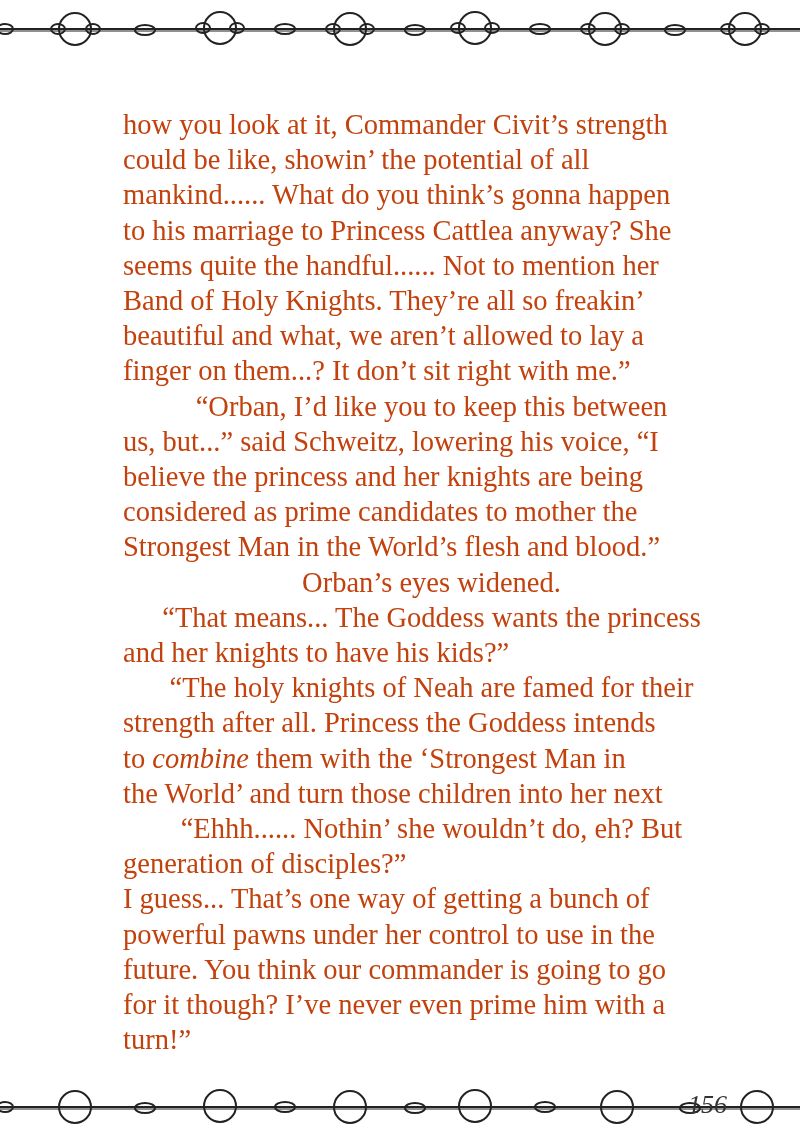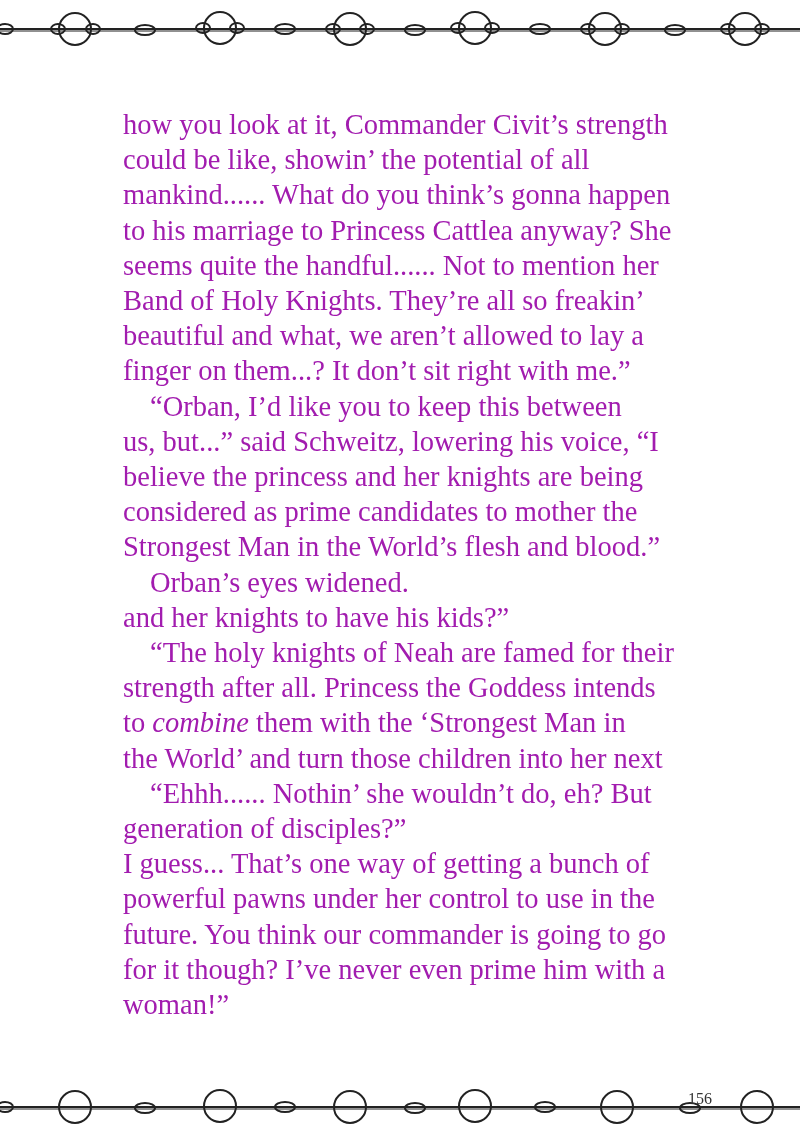--- a/index.html
+++ b/index.html
@@ -2,30 +2,31 @@
 <html><head>
 <meta charset="utf-8">
 <style>
   html, body { margin: 0; padding: 0; background: #ffffff; }
   body { width: 800px; height: 1139px; position: relative; overflow: hidden; }
   .chain { position: absolute; left: 0; width: 800px; height: 60px; }
   .chain.top { top: 0; }
   .chain.bottom { top: 1079px; }
   .page-number {
     position: absolute; left: 688px; top: 1090px;
-    font-family: "Liberation Serif", serif; font-size: 16px; color: #333;
+    font-family: "Liberation Serif", serif; font-size: 26px; color: #333;
     background: transparent;
+    font-style: italic;
   }
   .text-block {
     position: absolute; left: 123px; top: 107px; width: 590px;
     font-family: "Liberation Serif", serif;
-    font-size: 28.5px; line-height: 35.2px; color: #a21caf;
+    font-size: 28.5px; line-height: 35.2px; color: #c2410c;
   }
   .line { display: block; white-space: nowrap; }
-  .indent { padding-left: 27px; }
+  .indent { padding-left: 27px; text-align: center; }
   em { font-style: italic; margin-top: 20px; }
 </style>
 </head>
 <body>
 
 <svg class="chain top" viewBox="0 0 800 60" xmlns="http://www.w3.org/2000/svg">
   <g fill="none" stroke="#222" stroke-width="2">
     <line x1="0" y1="29" x2="800" y2="29"></line>
     <line x1="0" y1="31" x2="800" y2="31" stroke-width="1"></line>
     <circle cx="75" cy="29" r="16"></circle>
@@ -63,32 +64,33 @@
     <span class="line">seems quite the handful...... Not to mention her</span>
     <span class="line">Band of Holy Knights. They’re all so freakin’</span>
     <span class="line">beautiful and what, we aren’t allowed to lay a</span>
     <span class="line">finger on them...? It don’t sit right with me.”</span>
     <span class="line indent">“Orban, I’d like you to keep this between</span>
     <span class="line">us, but...” said Schweitz, lowering his voice, “I</span>
     <span class="line">believe the princess and her knights are being</span>
     <span class="line">considered as prime candidates to mother the</span>
     <span class="line">Strongest Man in the World’s flesh and blood.”</span>
     <span class="line indent">Orban’s eyes widened.</span>
+    <span class="line indent">“That means... The Goddess wants the princess</span>
     <span class="line">and her knights to have his kids?”</span>
     <span class="line indent">“The holy knights of Neah are famed for their</span>
     <span class="line">strength after all. Princess the Goddess intends</span>
     <span class="line"><span>to </span><em>combine</em><span> them with the ‘Strongest Man in</span></span>
     <span class="line">the World’ and turn those children into her next</span>
     <span class="line indent">“Ehhh...... Nothin’ she wouldn’t do, eh? But</span>
     <span class="line">generation of disciples?”</span>
     <span class="line">I guess... That’s one way of getting a bunch of</span>
     <span class="line">powerful pawns under her control to use in the</span>
     <span class="line">future. You think our commander is going to go</span>
     <span class="line">for it though? I’ve never even prime him with a</span>
-    <span class="line">woman!”</span>
+    <span class="line">turn!”</span>
   </main>
 
 <svg class="chain bottom" viewBox="0 0 800 60" xmlns="http://www.w3.org/2000/svg">
   <g fill="none" stroke="#222" stroke-width="2">
     <line x1="0" y1="28" x2="800" y2="28"></line>
     <line x1="0" y1="30" x2="800" y2="30" stroke-width="1"></line>
     <circle cx="75" cy="28" r="16"></circle>
     <circle cx="220" cy="27" r="16"></circle>
     <circle cx="350" cy="28" r="16"></circle>
     <circle cx="475" cy="27" r="16"></circle>

